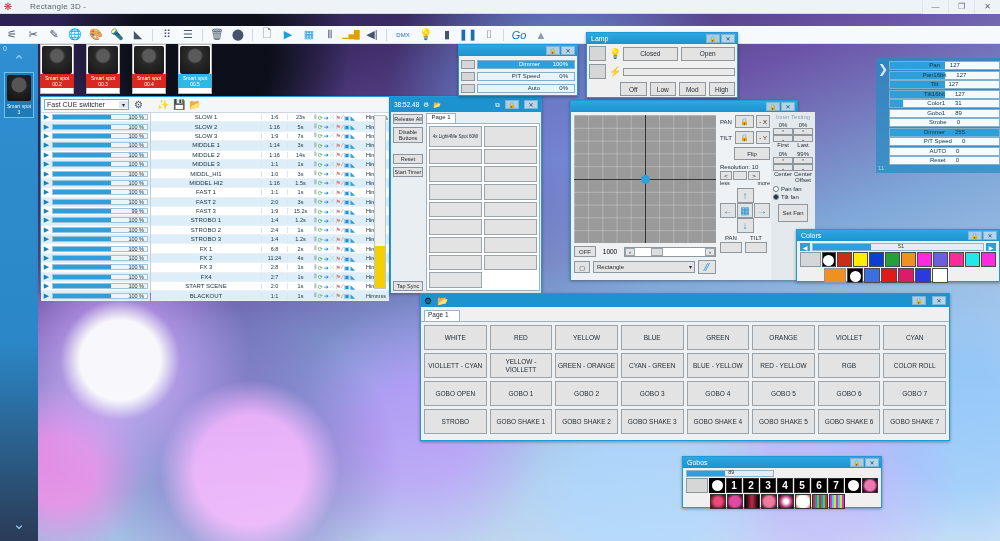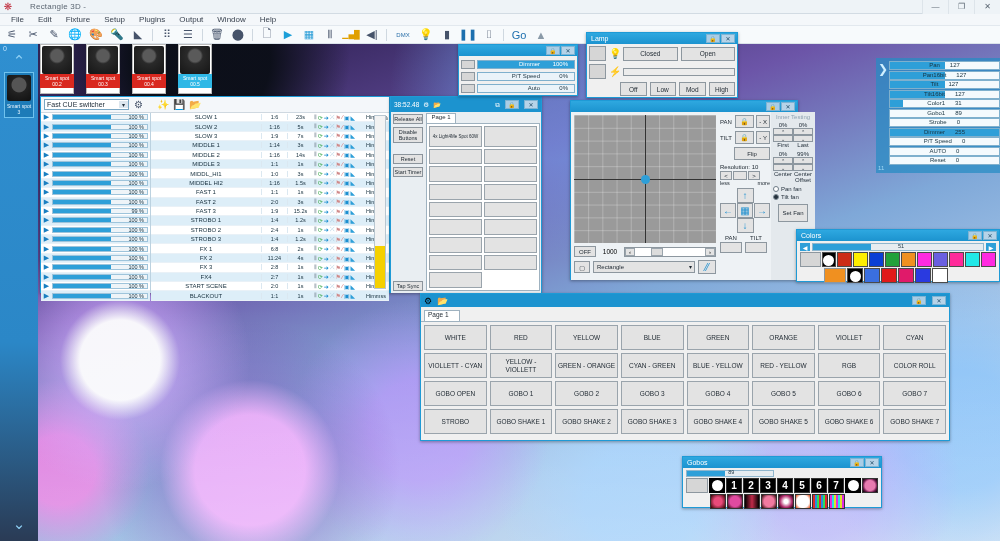--- a/index.html
+++ b/index.html
@@ -259,30 +259,20 @@
   <div class="titlebar">
     <div class="tb-logo">❋</div>
     <div class="tb-title">Rectangle 3D -</div>
     <div class="tb-btns">
       <div class="tb-btn">—</div>
       <div class="tb-btn">❐</div>
       <div class="tb-btn x">✕</div>
     </div>
   </div>
 
-  <div class="menubar" id="menubar">
-      <span>File</span>
-      <span>Edit</span>
-      <span>Fixture</span>
-      <span>Setup</span>
-      <span>Plugins</span>
-      <span>Output</span>
-      <span>Window</span>
-      <span>Help</span>
-    </div>
 
   <div class="toolbar" id="toolbar">
       <div class="ticon">⚟</div>
       <div class="ticon">✂</div>
       <div class="ticon">✎</div>
       <div class="ticon">🌐</div>
       <div class="ticon">🎨</div>
       <div class="ticon">🔦</div>
       <div class="ticon">◣</div>
       <div class="tsep"></div>
@@ -298,21 +288,21 @@
       <div class="ticon">⦀</div>
       <div class="ticon" style="color: rgb(224, 160, 0); font-size: 8px;">▁▄█</div>
       <div class="ticon">◀|</div>
       <div class="tsep"></div>
       <div class="ticon" style="font-size: 6px; width: 22px; color: rgb(42, 111, 168);">DMX</div>
       <div class="ticon">💡</div>
       <div class="ticon">▮</div>
       <div class="ticon" style="color: rgb(28, 111, 174);">❚❚</div>
       <div class="ticon">⌷</div>
       <div class="tsep"></div>
-      <div class="ticon" style="color: rgb(28, 111, 174); width: 20px;">Go</div>
+      <div class="ticon" style="font-style: italic; color: rgb(28, 111, 174); width: 20px;">Go</div>
       <div class="ticon" style="color: rgb(138, 154, 168);">▲</div>
     </div>
 
   <div id="leftbar">
     <div class="lb-num">0</div>
     <div class="lb-chev">⌃</div>
     <div class="lb-fix">
       <div class="pic"></div>
       <div class="cap">Smart spot 3</div>
     </div>

